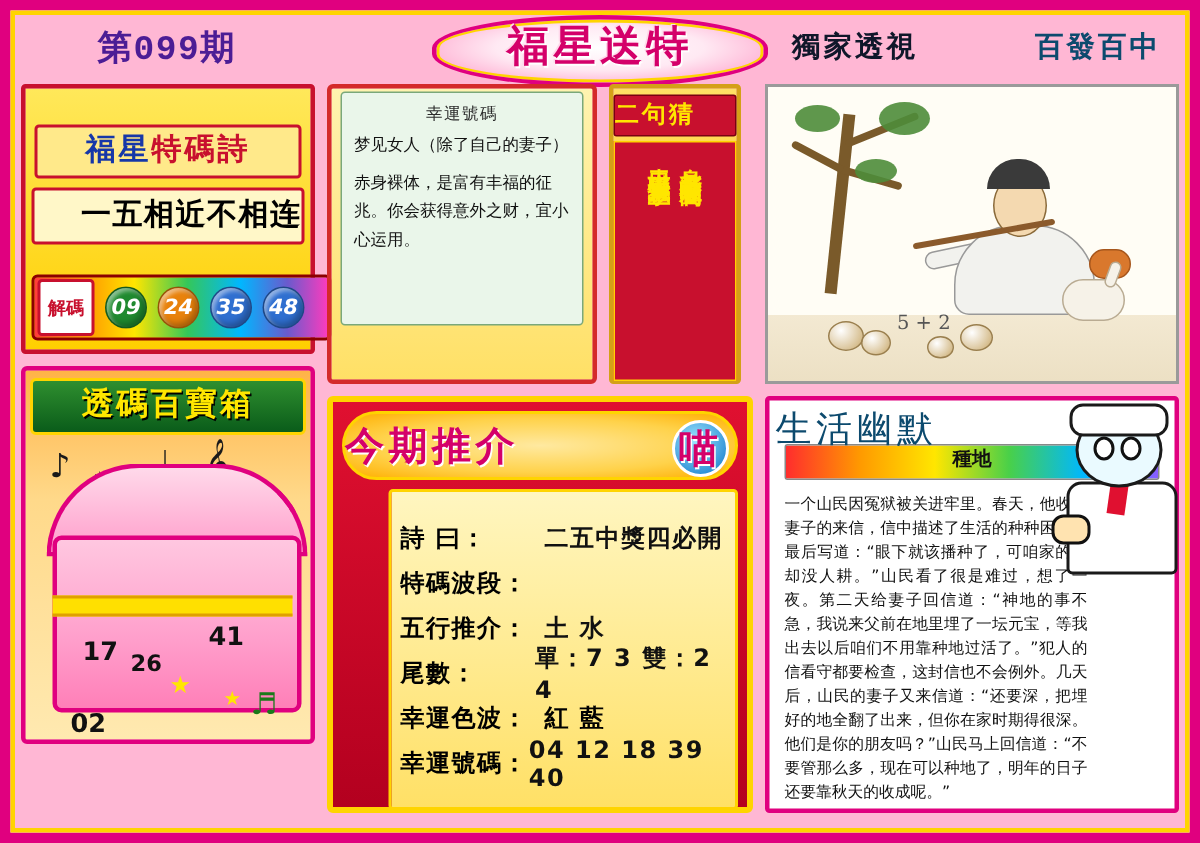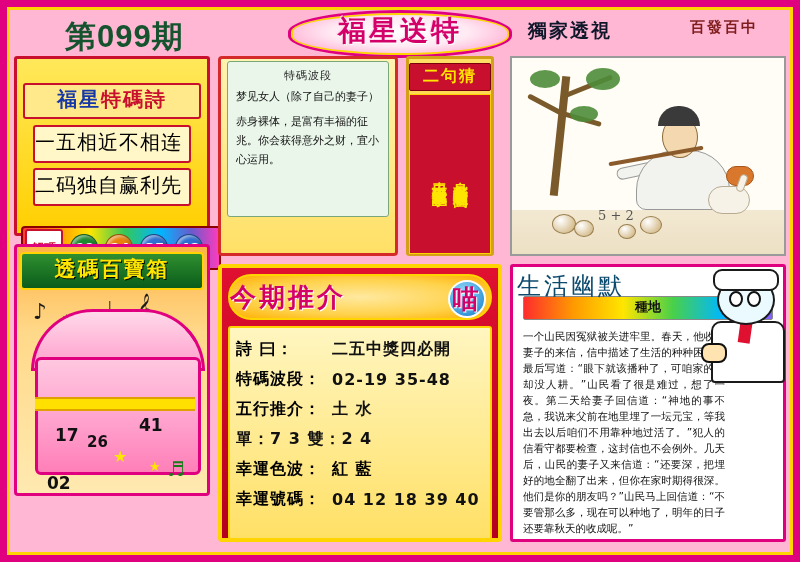--- a/index.html
+++ b/index.html
@@ -25,22 +25,22 @@
     box-sizing:border-box;
     border:3px solid #ffd400;
     background:#ffb7d4;
   }
   
   .header{
     position:absolute;left:10px;top:10px;width:780px;height:44px;
   }
   .issue{
     position:absolute;left:55px;top:6px;
-    font-size:31px;font-weight:bold;color:#14532d;
-    font-family:Liberation Sans, sans-serif;
+    font-size:23px;font-weight:bold;color:#4c1d95;
+    font-family:Liberation Mono, monospace;
     letter-spacing:1px;
   }
   .title-banner{
     position:absolute;left:278px;top:0px;width:218px;height:42px;
     background:radial-gradient(ellipse at 50% 45%, #ffffff 0%, #ffe9f3 45%, #ff8fc0 100%);
     border:3px solid #e0007f;
     border-radius:50%/46%;
     box-shadow:0 0 0 2px #ffd400 inset;
   }
   .title-banner span{
@@ -48,42 +48,42 @@
     font-size:28px;font-weight:bold;color:#d4006a;
     letter-spacing:3px;
     text-shadow:1px 1px 0 #fff, -1px -1px 0 #ffd7ea;
   }
   .head-right1{
     position:absolute;left:518px;top:8px;
     font-size:19px;font-weight:bold;color:#0f172a;letter-spacing:2px;
   }
   .head-right2{
     position:absolute;left:680px;top:8px;
-    font-size:15px;font-weight:bold;color:#7f1d1d;letter-spacing:2px;
+    font-size:19px;font-weight:bold;color:#0c4a6e;letter-spacing:2px;
   }
 
   
   .col-left{position:absolute;left:14px;top:56px;width:196px;}
   .lottery-box{
     width:196px;height:180px;box-sizing:border-box;
     border:3px solid #c8102e;background:#ffd400;
     border-radius:3px;padding:4px;
     background:linear-gradient(180deg,#ffe85a 0%,#ffcf00 100%);
   }
   .lb-title{
     height:32px;margin:20px 2px 6px 2px;
     border:2px solid #c8102e;background:#ffe98a;border-radius:3px;
     text-align:center;line-height:28px;
     font-size:20px;font-weight:bold;color:#c8102e;letter-spacing:2px;
   }
   .lb-title .blue{color:#1637a8;}
   .lb-line{
-    margin:5px 12px;height:34px;border:2px solid #c8102e;background:#fff7c8;
-    border-radius:3px;text-align:left;line-height:30px;
-    font-size:20px;font-weight:normal;color:#000;letter-spacing:1px;
+    margin:5px 0;height:34px;border:2px solid #c8102e;background:#fff7c8;
+    border-radius:3px;text-align:right;line-height:30px;
+    font-size:20px;font-weight:bold;color:#000;letter-spacing:1px;
   }
   .decode-row{
     position:relative;margin-top:20px;width:196px;height:40px;
     background:linear-gradient(90deg,#ff3b3b 0%,#ff9a00 18%,#ffe600 34%,#34c759 52%,#00b7ff 70%,#6a5acd 86%,#ff3bbd 100%);
     border:2px solid #8b0000;border-radius:4px;
     display:flex;align-items:center;
   }
   .decode-label{
     width:34px;height:34px;margin-left:2px;
     background:#fff;border:2px solid #c8102e;border-radius:3px;
@@ -154,21 +154,21 @@
   .dream-sub{
     text-align:center;font-size:11px;color:#2a2a2a;margin-bottom:6px;letter-spacing:1px;
   }
   .dream-lead{font-size:11px;color:#111;margin-bottom:8px;}
   .dream-body{font-size:11px;color:#111;line-height:19px;}
 
   .couplet-box{
     position:absolute;left:406px;top:56px;width:88px;height:200px;
     box-sizing:border-box;border:3px solid #d4a017;border-radius:3px;
     background:linear-gradient(180deg,#ffe066,#ffb300);
-    text-align:center;
+    text-align:left;
   }
   .couplet-top{
     margin:4px auto 3px;width:80px;height:26px;background:#c8102e;
     border:1px solid #7a0010;border-radius:2px;
     color:#ffe600;font-size:16px;font-weight:bold;line-height:24px;letter-spacing:2px;
   }
   .couplet-inner{
     margin:0 auto;width:82px;height:160px;background:#c8102e;
     border:1px solid #ffd400;
     display:flex;flex-direction:row-reverse;justify-content:center;gap:3px;padding-top:5px;
@@ -257,21 +257,22 @@
   .rec-badge{
     position:absolute;right:4px;top:4px;width:34px;height:34px;border-radius:50%;
     background:radial-gradient(circle at 40% 35%,#9fe7ff,#0a74c8);
     border:2px solid #fff;color:#fff;font-size:11px;font-weight:bold;
     display:flex;align-items:center;justify-content:center;
   }
   .rec-panel{
     height:214px;box-sizing:border-box;
     border:2px solid #ffd400;border-radius:3px;
     background:linear-gradient(180deg,#fff6c0 0%,#ffe066 100%);
-    padding:6px 6px;
+    padding:16px 6px;
+    margin-left:31px;
   }
   .rec-row{
     display:flex;align-items:center;height:30px;
     font-size:16px;font-weight:bold;color:#000;
   }
   .rec-lbl{width:96px;color:#000;letter-spacing:1px;}
   .rec-val{color:#111;letter-spacing:1px;}
   .rec-row.red .rec-val{color:#000;}
 
   
@@ -336,21 +337,20 @@
     <div class="head-right1">獨家透視</div>
     <div class="head-right2">百發百中</div>
   </div>
 
   <div class="col-left">
     <div class="lottery-box">
       <div class="lb-title">
         <span class="blue">福星</span><span>特碼詩</span>
       </div>
       <div class="lb-line">一五相近不相连</div>
-      <div class="lb-line">二码独自赢利先</div>
       <div class="decode-row">
         <div class="decode-label">解碼</div>
         <div class="ball" style="background:#1f8a2f">09</div>
         <div class="ball" style="background:#e8820c">24</div>
         <div class="ball" style="background:#2f6fd0">35</div>
         <div class="ball" style="background:#2f6fd0">48</div>
       </div>
     </div>
 
     <div class="treasure-box">
@@ -368,21 +368,21 @@
       <div class="gem" style="left:122px;top:168px;">41</div>
       <div class="gem" style="left:30px;top:226px;">02</div>
       <div class="star" style="left:96px;top:200px;">★</div>
       <div class="star" style="left:132px;top:212px;font-size:13px;">★</div>
       <div class="note" style="left:150px;top:210px;color:#1a7a1a;font-size:20px;">♬</div>
     </div>
   </div>
 
   <div class="dream-box">
     <div class="dream-inner">
-      <div class="dream-sub">特碼波段</div>
+      <div class="dream-sub">幸運號碼</div>
       <div class="dream-lead">梦见女人（除了自己的妻子）</div>
       <div class="dream-body">赤身裸体，是富有丰福的征兆。你会获得意外之财，宜小心运用。</div>
     </div>
   </div>
 
   <div class="couplet-box">
     <div class="couplet-top">二句猜</div>
     <div class="couplet-inner">
       <div class="vtext">身着彩衣唯利圖</div>
       <div class="vtext">忠于職責誠事王</div>
@@ -419,27 +419,27 @@
       <span>今期推介</span>
       <span class="rec-badge">喵</span>
     </div>
     <div class="rec-panel">
       <div class="rec-row">
         <div class="rec-lbl">詩 曰：</div>
         <div class="rec-val">二五中獎四必開</div>
       </div>
       <div class="rec-row">
         <div class="rec-lbl">特碼波段：</div>
-        <div class="rec-val">02-19  35-48</div>
       </div>
       <div class="rec-row">
         <div class="rec-lbl">五行推介：</div>
         <div class="rec-val">土 水</div>
       </div>
       <div class="rec-row">
+        <div class="rec-lbl">尾數：</div>
         <div class="rec-val">單：7 3  雙：2 4</div>
       </div>
       <div class="rec-row red">
         <div class="rec-lbl">幸運色波：</div>
         <div class="rec-val">紅  藍</div>
       </div>
       <div class="rec-row">
         <div class="rec-lbl">幸運號碼：</div>
         <div class="rec-val">04 12 18 39 40</div>
       </div>

